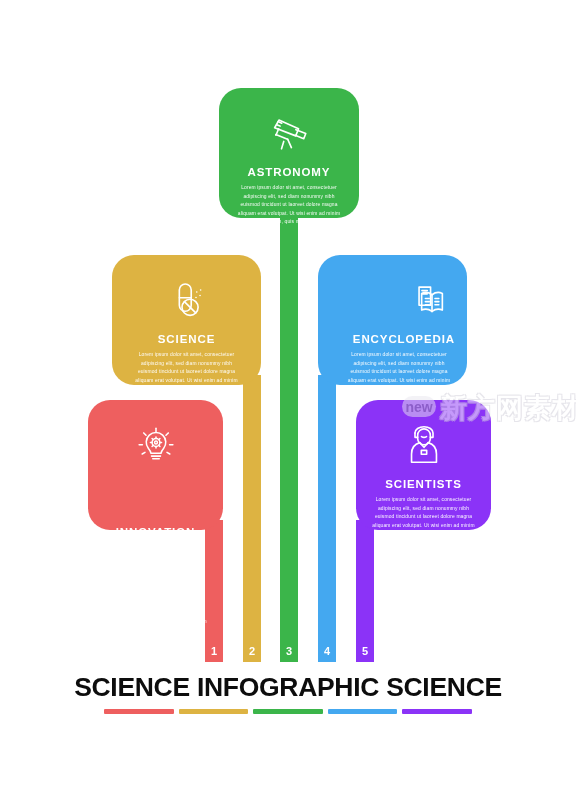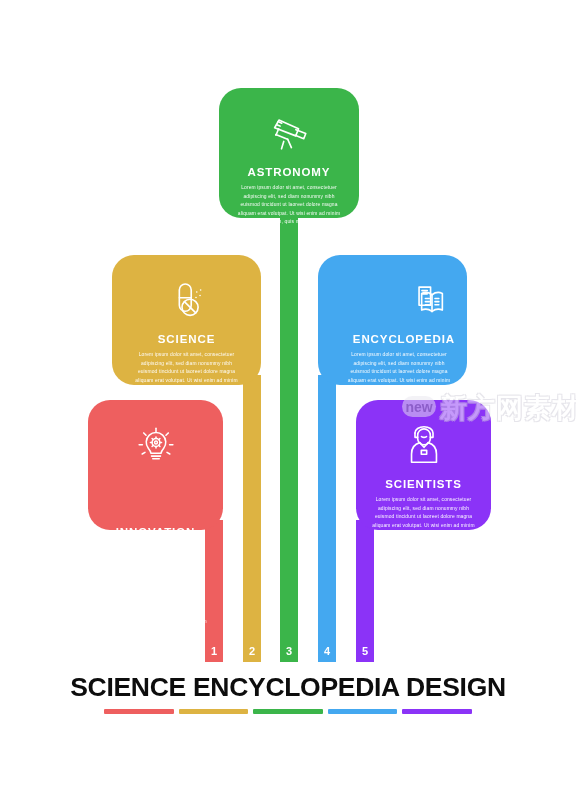--- a/index.html
+++ b/index.html
@@ -274,21 +274,21 @@
     <div class="card-body">Lorem ipsum dolor sit amet, consectetuer adipiscing elit, sed diam nonummy nibh euismod tincidunt ut laoreet dolore magna aliquam erat volutpat. Ut wisi enim ad minim veniam, quis nostrud</div>
   </div>
 
   <div class="num-tab" style="left:205px; top:640px; background:#EE5F5F;">1</div>
   <div class="num-tab" style="left:243px; top:640px; background:#DDB342;">2</div>
   <div class="num-tab" style="left:280px; top:640px; background:#3BB54A;">3</div>
   <div class="num-tab" style="left:318px; top:640px; background:#44A8F0;">4</div>
   <div class="num-tab" style="left:356px; top:640px; background:#8B33F7;">5</div>
 
   <div id="footer">
-    <div id="main-title">SCIENCE ENCYCLOPEDIA DESIGN</div>
+    <div id="main-title">SCIENCE INFOGRAPHIC SCIENCE</div>
     <div id="rule-row">
       <span class="seg" style="background: rgb(238, 95, 95);"></span>
       <span class="seg" style="background: rgb(221, 179, 66);"></span>
       <span class="seg" style="background: rgb(59, 181, 74);"></span>
       <span class="seg" style="background: rgb(68, 168, 240);"></span>
       <span class="seg" style="background: rgb(139, 51, 247);"></span>
     </div>
   </div>
 
   <div id="watermark">

